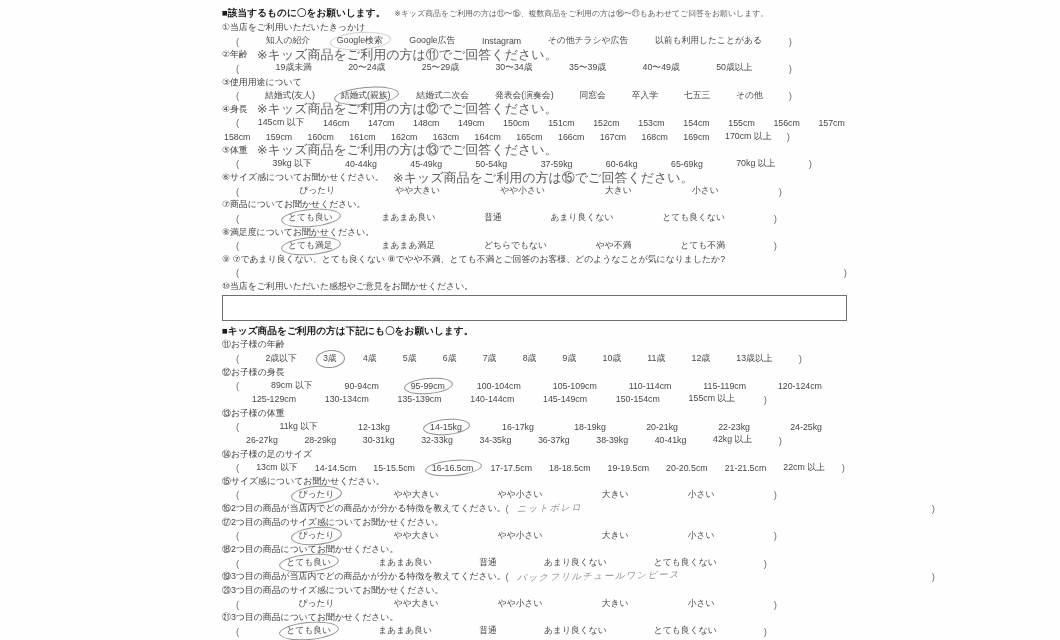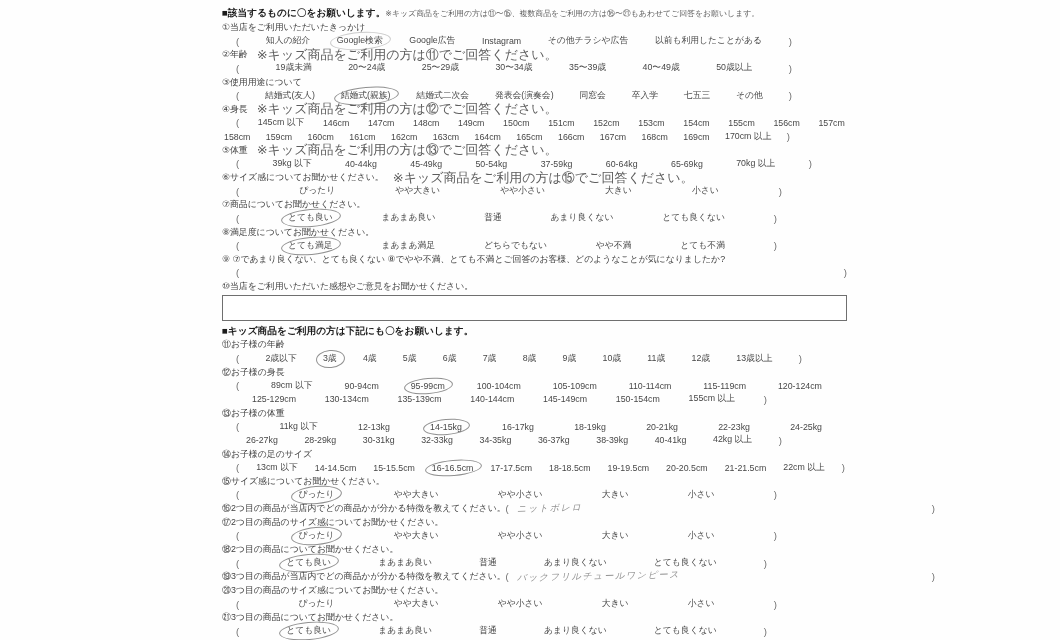--- a/index.html
+++ b/index.html
@@ -2,21 +2,21 @@
 <html><head>
 <meta charset="utf-8">
 <style>
   html,body{margin:0;padding:0;background:#e9e9e9;}
   #stage{position:relative;width:1060px;height:640px;background:#ffffff;overflow:hidden;
          font-family:"Liberation Sans","DejaVu Sans",sans-serif;}
   #sheet{position:absolute;left:0;top:0;width:1060px;height:640px;background:#fefefe;
          box-sizing:border-box;padding:7px 0 0 222px;color:#474747;}
   .line{display:flex;align-items:center;height:13.65px;font-size:8.8px;white-space:nowrap;}
   .title{font-weight:bold;color:#1c1c1c;font-size:9.7px;}
-  .title .note{font-weight:normal;font-size:7.9px;color:#5d5d5d;}
+  .title .note{font-weight:normal;font-size:7.9px;color:#5d5d5d;margin-left:9px;}
   .q{color:#414141;font-size:8.9px;}
   .q .note{font-size:13px;color:#5d5d5d;margin-left:9px;}
   .opts{justify-content:space-between;box-sizing:border-box;}
   .bracket{color:#6a6a6a;font-size:9.5px;}
   .opt{position:relative;display:inline-block;}
   .c-yes::after{content:"";position:absolute;left:-7px;right:-8px;top:-3px;bottom:-3px;
     border:1.3px solid rgba(92,92,92,.68);border-radius:50%;transform:rotate(-5deg);}
   .c-faint::after{content:"";position:absolute;left:-7px;right:-8px;top:-3px;bottom:-3px;
     border:1.2px solid rgba(120,120,120,.38);border-radius:50%;transform:rotate(-4deg);}
   .boxline{margin:2px 0 3px 0;}

